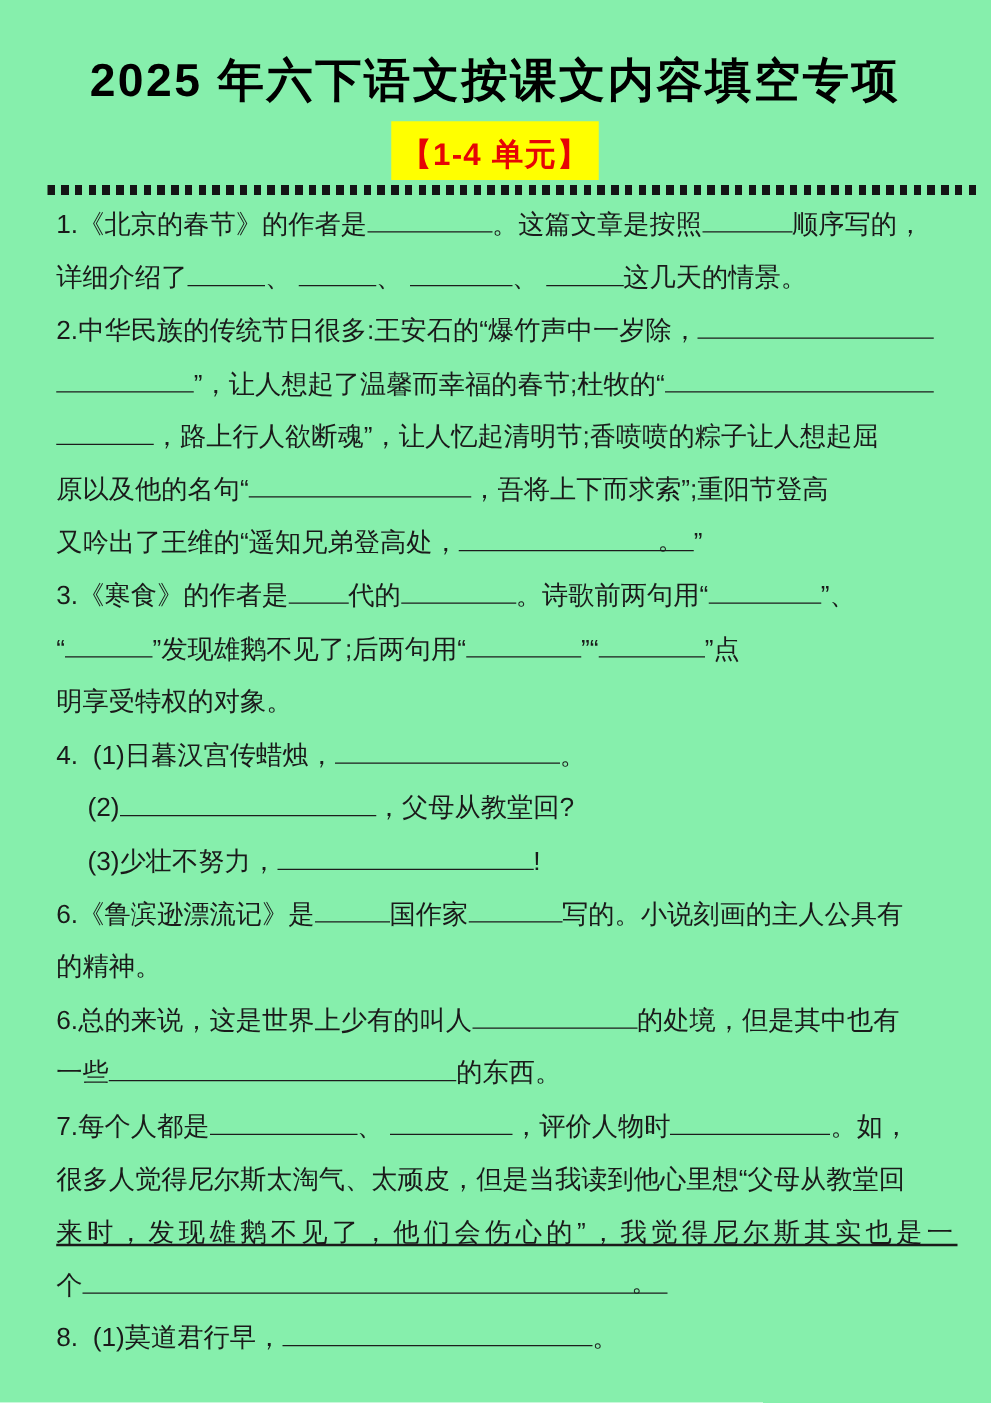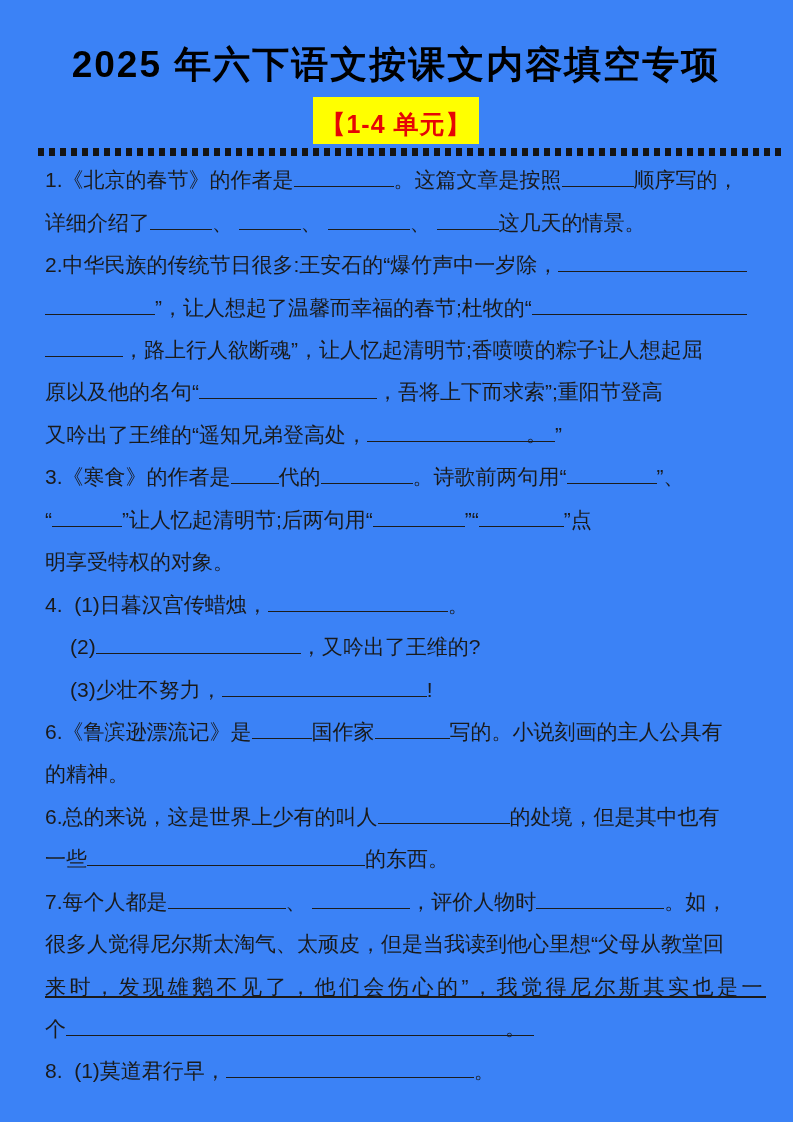--- a/index.html
+++ b/index.html
@@ -1,21 +1,21 @@
 <!DOCTYPE html>
 <html><head>
 <meta charset="utf-8">
 <style>
   html,body{margin:0;padding:0;background:#ffffff;}
   .page{
     position:relative;
     width:793px;height:1122px;
     box-sizing:border-box;
     padding:0 46px 0 45px;
-    background:#3b82f6;
+    background:#86efac;
     color:#1a1a1a;
     font-family:"Liberation Sans","DejaVu Sans",sans-serif;
     overflow:hidden;
   }
   .title{
     margin:42px 0 0 0;
     text-align:center;
     font-size:37px;
     font-weight:900;
     letter-spacing:2px;
@@ -80,24 +80,24 @@
   <div class="dotted"></div>
   <div class="qbody" id="lines">
       <div class="line"><span class="seg">1.《北京的春节》的作者是</span><span class="blank" style="width: 100px;"></span><span class="seg">。这篇文章是按照</span><span class="blank" style="width: 72px;"></span><span class="seg">顺序写的，</span></div>
       <div class="line"><span class="seg">详细介绍了</span><span class="blank" style="width: 62px;"></span><span class="seg">、 </span><span class="blank" style="width: 62px;"></span><span class="seg">、 </span><span class="blank" style="width: 82px;"></span><span class="seg">、 </span><span class="blank" style="width: 62px;"></span><span class="seg">这几天的情景。</span></div>
       <div class="line"><span class="seg">2.中华民族的传统节日很多:王安石的“爆竹声中一岁除，</span><span class="blank fill"></span></div>
       <div class="line"><span class="blank" style="width: 110px;"></span><span class="seg">”，让人想起了温馨而幸福的春节;杜牧的“</span><span class="blank fill"></span></div>
       <div class="line"><span class="blank" style="width: 78px;"></span><span class="seg">，路上行人欲断魂”，让人忆起清明节;香喷喷的粽子让人想起屈</span></div>
       <div class="line"><span class="seg">原以及他的名句“</span><span class="blank" style="width: 178px;"></span><span class="seg">，吾将上下而求索”;重阳节登高</span></div>
       <div class="line"><span class="seg">又吟出了王维的“遥知兄弟登高处，</span><span class="blank" style="width: 188px;"><span class="end">。</span></span><span class="seg">”</span></div>
       <div class="line"><span class="seg">3.《寒食》的作者是</span><span class="blank" style="width: 48px;"></span><span class="seg">代的</span><span class="blank" style="width: 92px;"></span><span class="seg">。诗歌前两句用“</span><span class="blank" style="width: 90px;"></span><span class="seg">”、</span></div>
-      <div class="line"><span class="seg">“</span><span class="blank" style="width: 70px;"></span><span class="seg">”让人忆起清明节;后两句用“</span><span class="blank" style="width: 92px;"></span><span class="seg">”“</span><span class="blank" style="width: 85px;"></span><span class="seg">”点</span></div>
+      <div class="line"><span class="seg">“</span><span class="blank" style="width: 70px;"></span><span class="seg">”发现雄鹅不见了;后两句用“</span><span class="blank" style="width: 92px;"></span><span class="seg">”“</span><span class="blank" style="width: 85px;"></span><span class="seg">”点</span></div>
       <div class="line"><span class="seg">明享受特权的对象。</span></div>
       <div class="line"><span class="seg">4.  (1)日暮汉宫传蜡烛，</span><span class="blank" style="width: 180px;"></span><span class="seg">。</span></div>
-      <div class="line indent"><span class="seg">(2)</span><span class="blank" style="width: 205px;"></span><span class="seg">，又吟出了王维的?</span></div>
+      <div class="line indent"><span class="seg">(2)</span><span class="blank" style="width: 205px;"></span><span class="seg">，父母从教堂回?</span></div>
       <div class="line indent"><span class="seg">(3)少壮不努力，</span><span class="blank" style="width: 205px;"></span><span class="seg">!</span></div>
       <div class="line"><span class="seg">6.《鲁滨逊漂流记》是</span><span class="blank" style="width: 60px;"></span><span class="seg">国作家</span><span class="blank" style="width: 75px;"></span><span class="seg">写的。小说刻画的主人公具有</span></div>
       <div class="line"><span class="seg">的精神。</span></div>
       <div class="line"><span class="seg">6.总的来说，这是世界上少有的叫人</span><span class="blank" style="width: 132px;"></span><span class="seg">的处境，但是其中也有</span></div>
       <div class="line"><span class="seg">一些</span><span class="blank" style="width: 278px;"></span><span class="seg">的东西。</span></div>
       <div class="line"><span class="seg">7.每个人都是</span><span class="blank" style="width: 118px;"></span><span class="seg">、 </span><span class="blank" style="width: 98px;"></span><span class="seg">，评价人物时</span><span class="blank" style="width: 128px;"></span><span class="seg">。如，</span></div>
       <div class="line"><span class="seg">很多人觉得尼尔斯太淘气、太顽皮，但是当我读到他心里想“父母从教堂回</span></div>
       <div class="line spread"><span class="seg">来时，发现雄鹅不见了，他们会伤心的”，我觉得尼尔斯其实也是一</span></div>
       <div class="line"><span class="seg">个</span><span class="blank" style="width: 468px;"><span class="end">。</span></span></div>
       <div class="line"><span class="seg">8.  (1)莫道君行早，</span><span class="blank" style="width: 248px;"></span><span class="seg">。</span></div>

